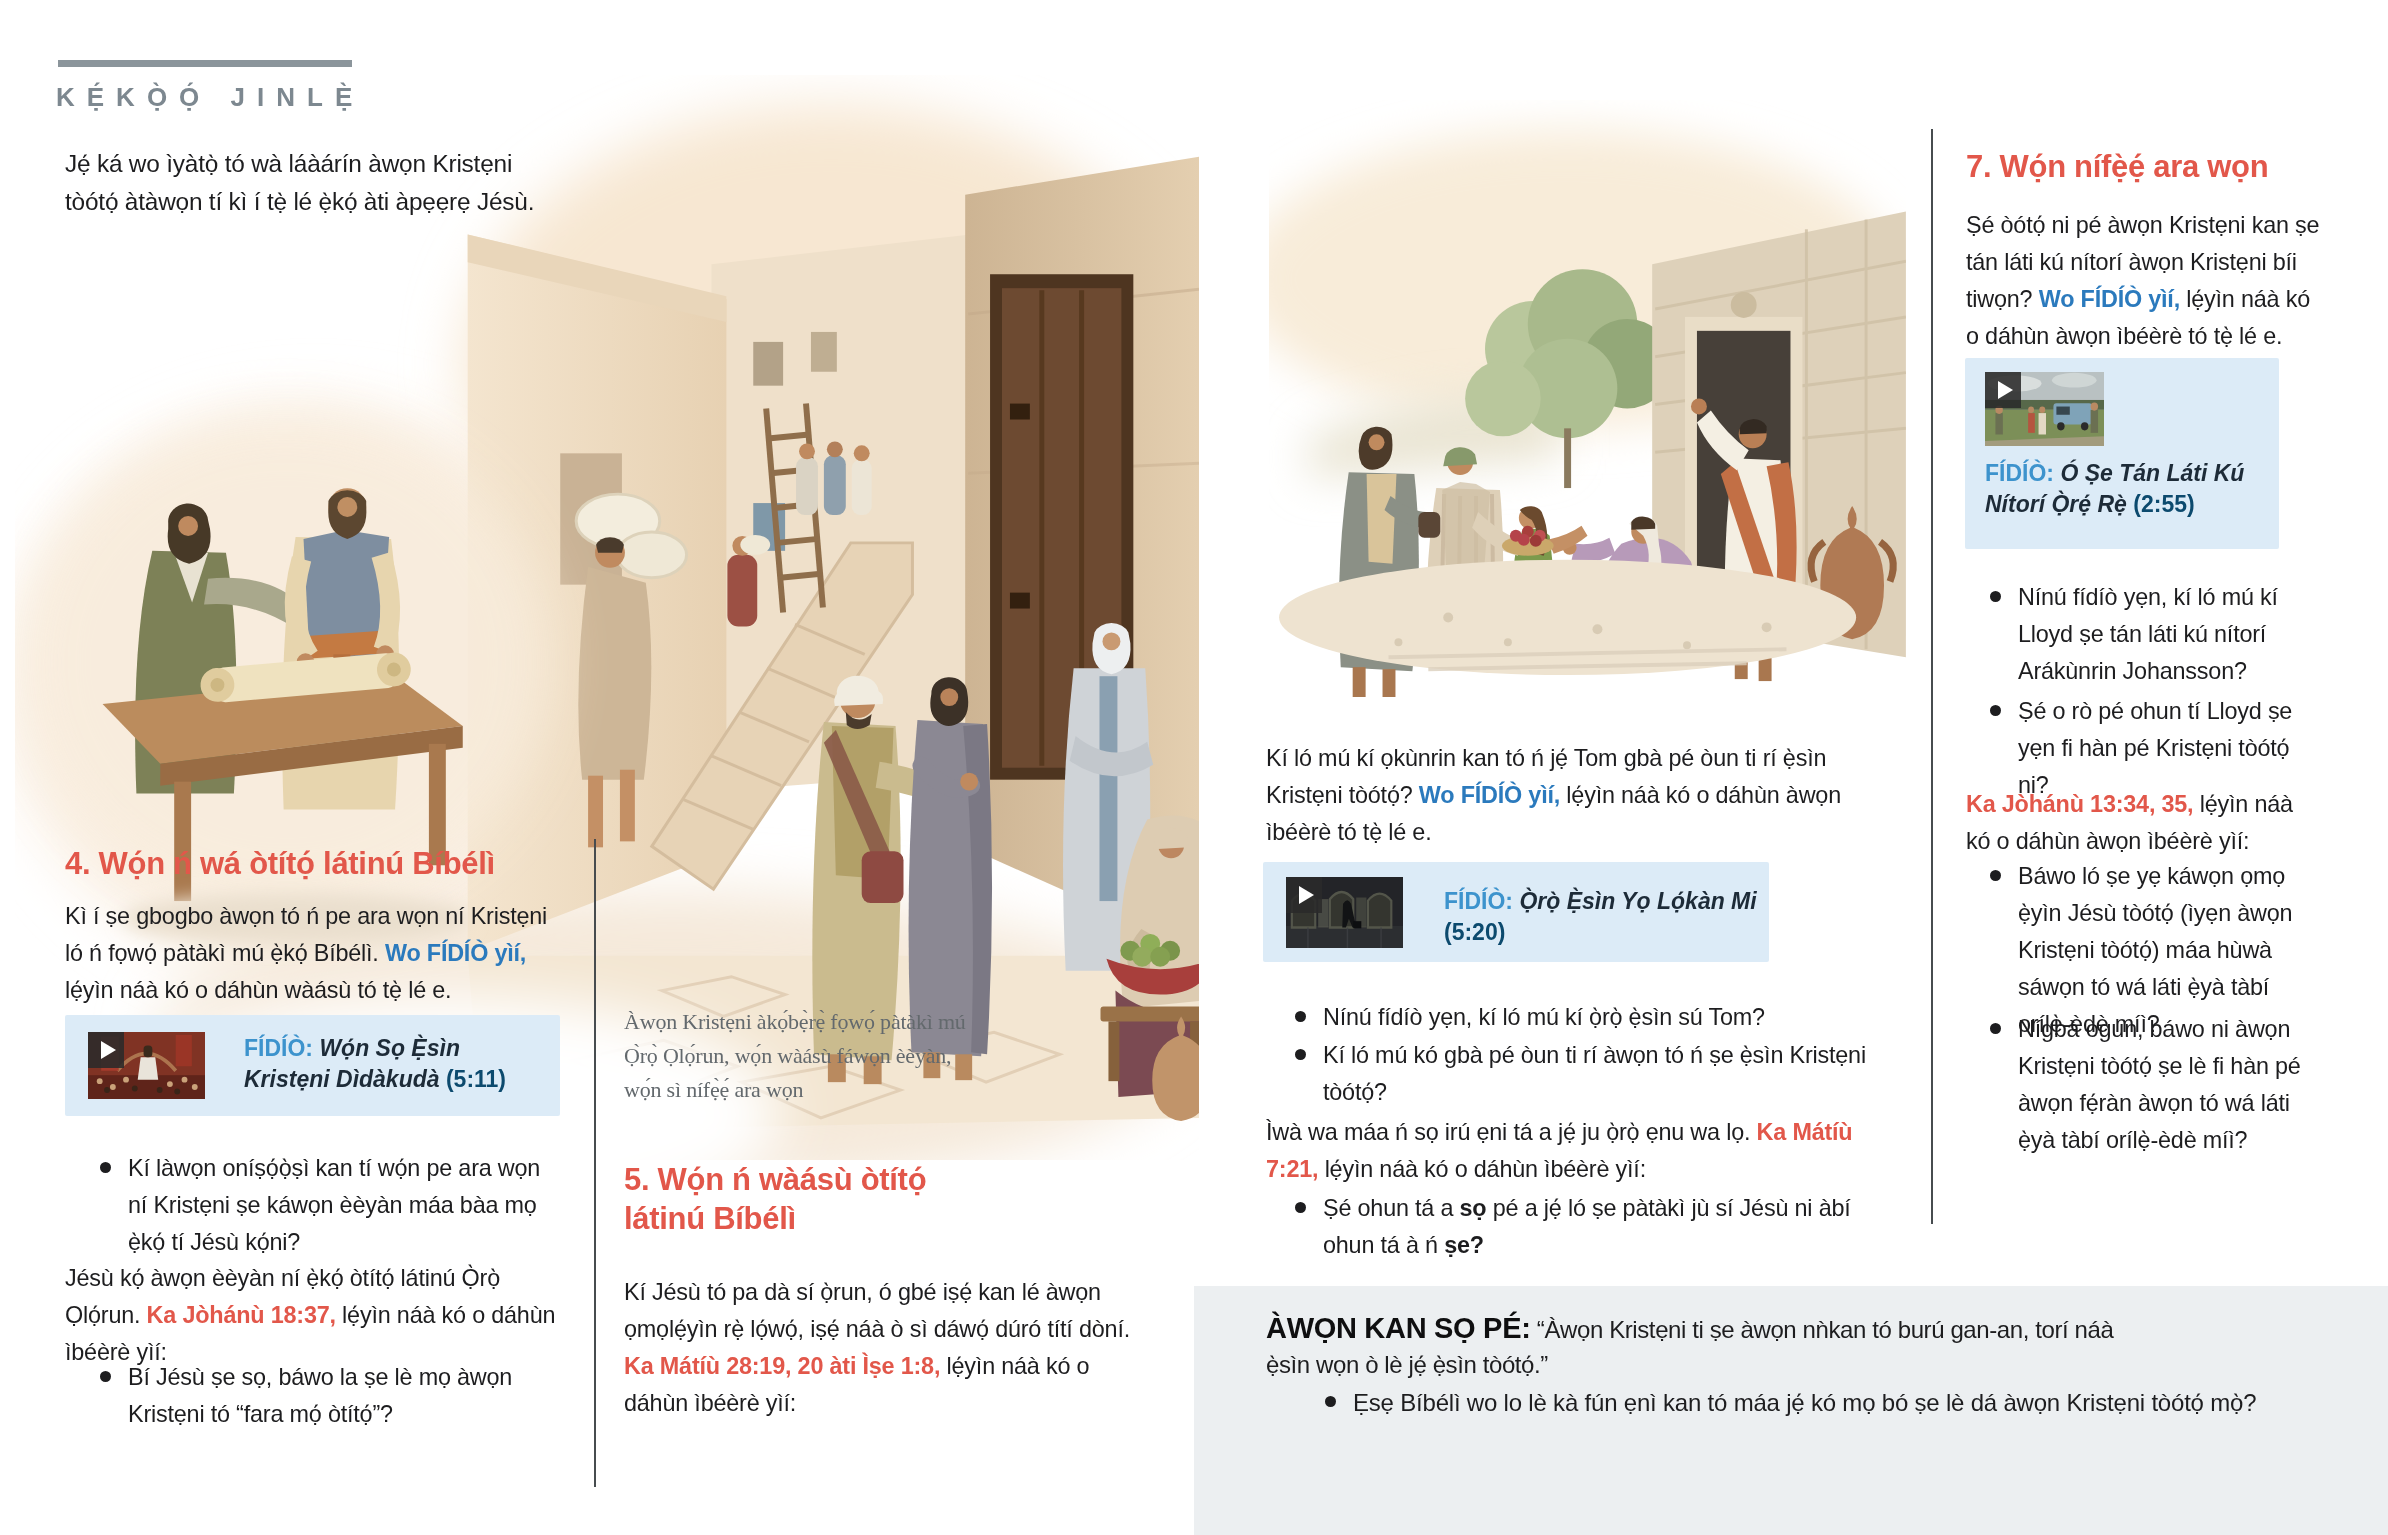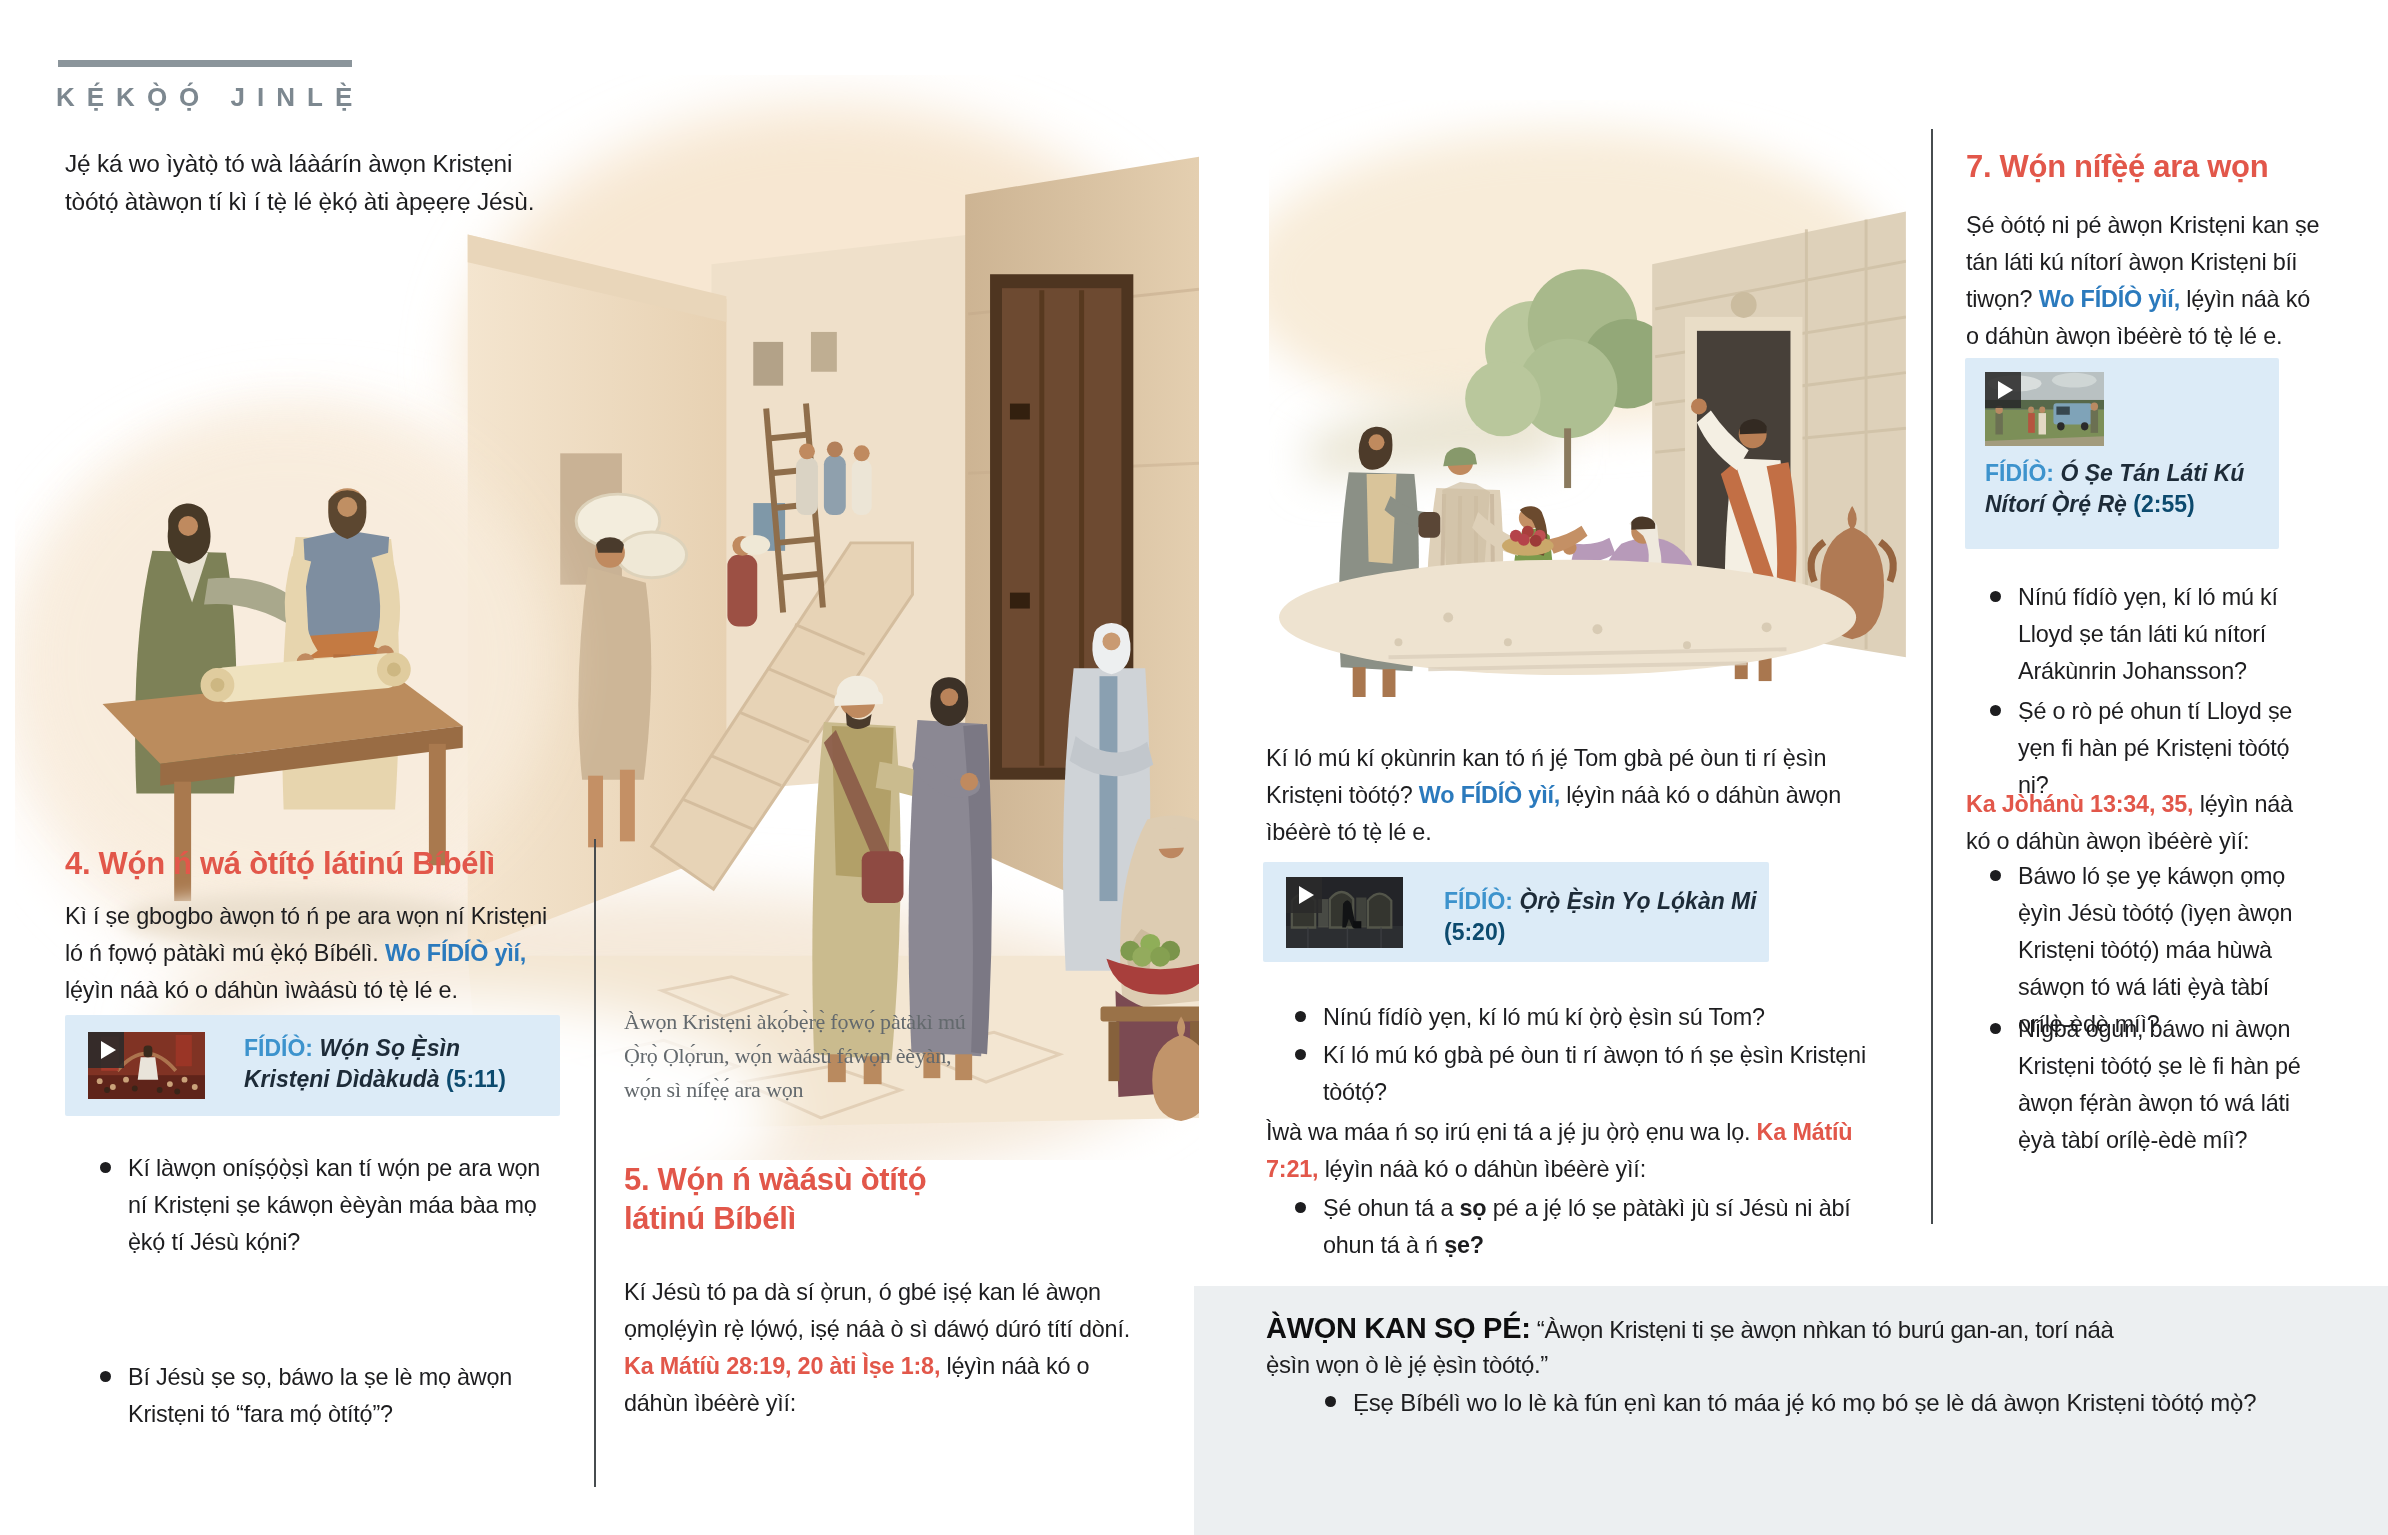--- a/index.html
+++ b/index.html
@@ -346,21 +346,21 @@
     </svg>
   </div>
 
   <div class="abs tagbar" style="left:58px;top:60px;width:294px;"></div>
   <div class="abs tag" style="left:56px;top:82px;">KẸ́KỌ̀Ọ́ JINLẸ̀</div>
   <div class="abs body" style="left:65px;top:145px;width:478px;font-size:24.4px;line-height:38px;">Jẹ́ ká wo ìyàtọ̀ tó wà láàárín àwọn Kristẹni tòótọ́ àtàwọn tí kì í tẹ̀ lé ẹ̀kọ́ àti àpẹẹrẹ Jésù.</div>
 
   <div class="abs h" style="left:65px;top:844px;width:527px;">4. Wọ́n ń wá òtítọ́ látinú Bíbélì</div>
 
   <div class="abs body" style="left:65px;top:898px;width:502px;">
-    <span>Kì í ṣe gbogbo àwọn tó ń pe ara wọn ní Kristẹni ló ń fọwọ́ pàtàkì mú ẹ̀kọ́ Bíbélì. </span><span class="vlink">Wo FÍDÍÒ yìí,</span><span> lẹ́yìn náà kó o dáhùn ìwàásù tó tẹ̀ lé e.</span>
+    <span>Kì í ṣe gbogbo àwọn tó ń pe ara wọn ní Kristẹni ló ń fọwọ́ pàtàkì mú ẹ̀kọ́ Bíbélì. </span><span class="vlink">Wo FÍDÍÒ yìí,</span><span> lẹ́yìn náà kó o dáhùn wàásù tó tẹ̀ lé e.</span>
   </div>
 
   <div class="abs vbox" style="left:65px;top:1015px;width:495px;height:101px;">
     <div class="thumb" style="left:23px;top:17px;width:117px;height:67px;">
       <svg viewBox="0 0 160 90" preserveAspectRatio="none">
         <rect width="160" height="90" fill="#803324"></rect>
         <rect y="58" width="160" height="32" fill="#5f241a"></rect>
         <path d="M40,52 q40,-46 80,0" stroke="#caa06a" stroke-width="5" fill="none" opacity=".6"></path>
         <rect x="18" y="6" width="24" height="46" fill="#a63b2c"></rect>
         <rect x="120" y="4" width="22" height="42" fill="#9a3526"></rect>
@@ -388,20 +388,23 @@
       <span class="vtitle">Wọ́n Sọ Ẹ̀sìn Kristẹni Dìdàkudà</span>
       <span class="vdur">(5:11)</span>
     </div>
   </div>
 
   <div class="abs bullet" style="left:100px;top:1150px;width:453px;">
     <span class="dot"></span>
     <span class="body">Kí làwọn oníṣọ́ọ̀ṣì kan tí wọ́n pe ara wọn ní Kristẹni ṣe káwọn èèyàn máa bàa mọ ẹ̀kọ́ tí Jésù kọ́ni?</span>
   </div>
 
+  <div class="abs body" style="left:65px;top:1260px;width:502px;">
+    <span>Jésù kọ́ àwọn èèyàn ní ẹ̀kọ́ òtítọ́ látinú Ọ̀rọ̀ Ọlọ́run. </span><span class="ref">Ka Jòhánù 18:37,</span><span> lẹ́yìn náà kó o dáhùn ìbéèrè yìí:</span>
+  </div>
 
   <div class="abs bullet" style="left:100px;top:1359px;width:453px;">
     <span class="dot"></span>
     <span class="body">Bí Jésù ṣe sọ, báwo la ṣe lè mọ àwọn Kristẹni tó “fara mọ́ òtítọ́”?</span>
   </div>
 
   <div class="divider" style="left:594px;top:839px;height:648px;"></div>
 
   <div class="abs cap" style="left:624px;top:1005px;width:348px;font-family:Liberation Serif, serif;">Àwọn Kristẹni àkọ́bẹ̀rẹ̀ fọwọ́ pàtàkì mú Ọ̀rọ̀ Ọlọ́run, wọ́n wàásù fáwọn èèyàn, wọ́n sì nífẹ̀ẹ́ ara wọn</div>
 

